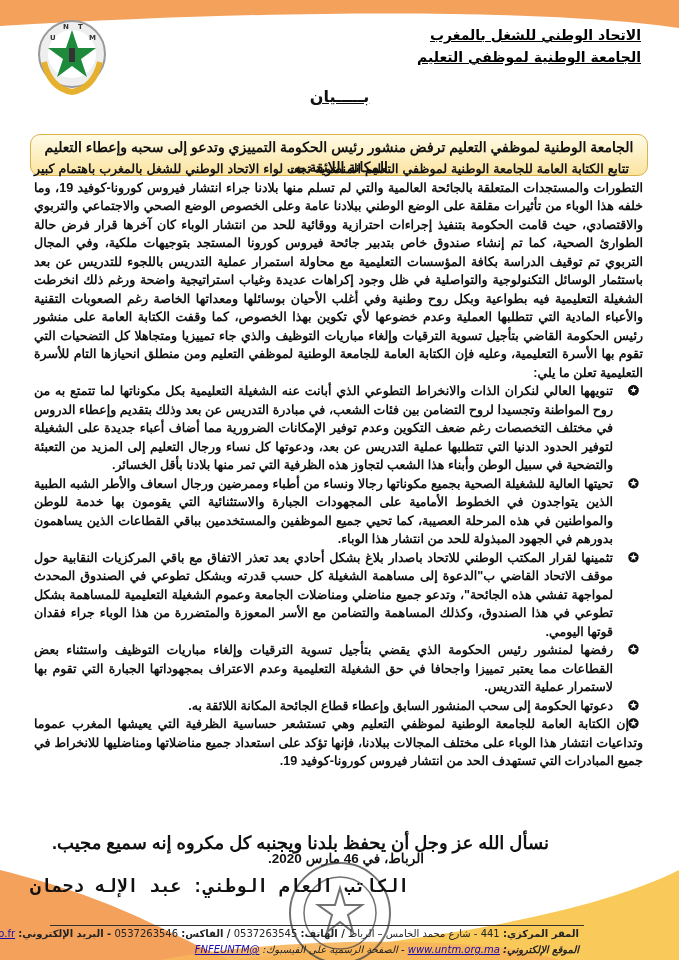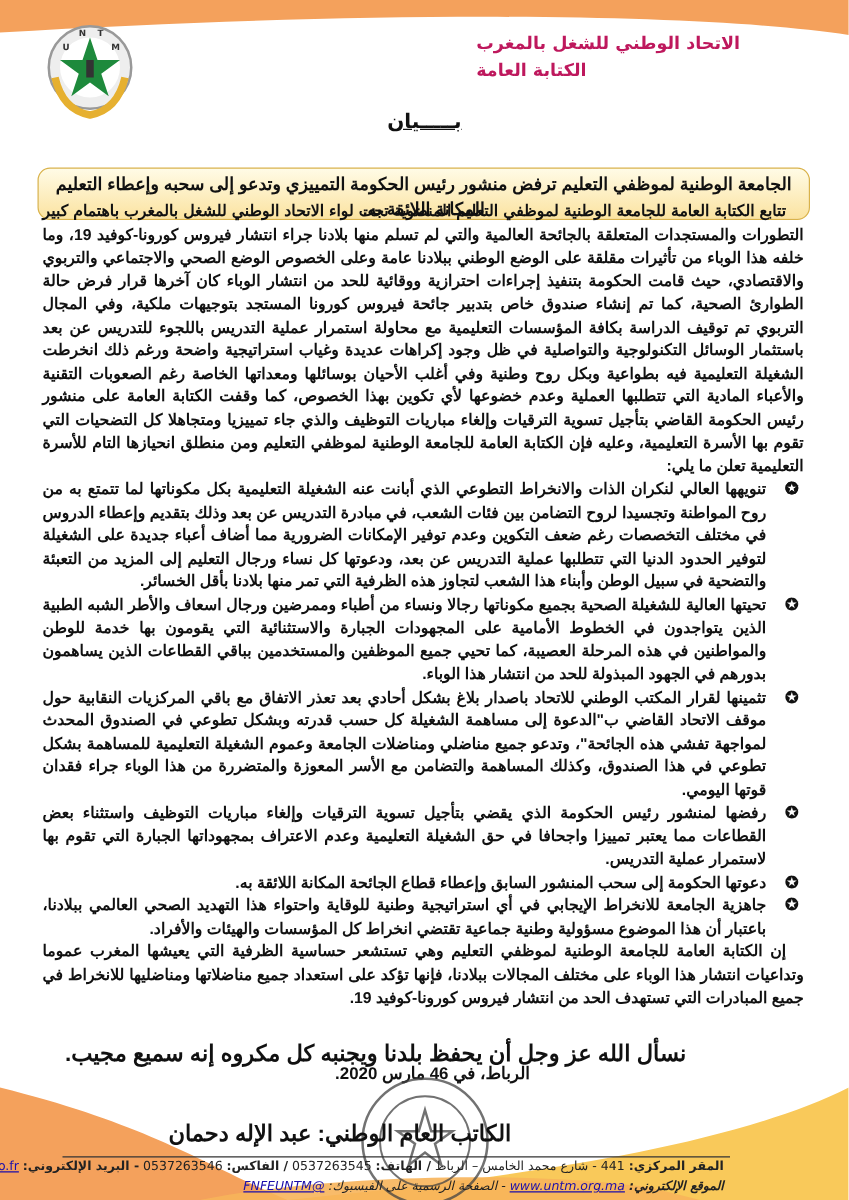--- a/index.html
+++ b/index.html
@@ -1,31 +1,31 @@
 <!DOCTYPE html>
 <html><head>
 <meta charset="utf-8">
 <style>
   html, body { margin:0; padding:0; }
   body { width:679px; height:960px; position:relative; overflow:hidden; background:#ffffff; font-family:"DejaVu Sans", sans-serif; color:#111; }
   .top-band { position:absolute; left:0; top:0; width:679px; height:30px; }
   .bottom-band { position:absolute; left:0; bottom:0; width:679px; height:120px; }
   .logo { position:absolute; left:36px; top:18px; width:72px; height:78px; }
-  .org-block { position:absolute; right:38px; top:24px; width:260px; text-align:left; direction:rtl; font-family:"DejaVu Sans", sans-serif; font-weight:bold; font-size:14px; line-height:22px; color:#be185d; }
+  .org-block { position:absolute; right:38px; top:24px; width:260px; text-align:right; direction:rtl; font-family:"DejaVu Sans", sans-serif; font-weight:bold; font-size:14px; line-height:22px; color:#000000;text-decoration:underline; }
   .doc-title { position:absolute; left:0; width:679px; top:87px; text-align:center; direction:rtl; font-family:"DejaVu Sans", sans-serif; font-weight:bold; font-size:16px; text-decoration:underline; }
   .headline-box { position:absolute; left:30px; top:110px; width:618px; height:42px; border:1px solid #d9b24a; border-radius:10px; background:linear-gradient(#fffbe6,#fbe3a0); direction:rtl; text-align:center; font-family:"Liberation Sans", sans-serif; font-weight:bold; font-size:14px; line-height:20px; padding:2px 6px; box-sizing:border-box;margin-top:24px; }
   .body-text { position:absolute; left:34px; right:36px; top:160px; direction:rtl; text-align:justify; font-family:"Liberation Sans", sans-serif; font-weight:bold; font-size:12.6px; line-height:18.5px; }
   .body-text p { margin:0; text-indent:14px; }
   .body-text ul { list-style:none; margin:0; padding:0; }
   .body-text li { position:relative; padding-right:30px; }
   .bullet { position:absolute; right:4px; top:0; font-size:13px; }
   .closing { position:absolute; direction:rtl; font-family:"Liberation Sans", sans-serif; font-weight:bold; font-size:18px; }
   .prayer { right:130px; top:832px; }
   .dateline { right:255px; top:850px; font-size:13.5px; }
-  .signature { right:270px; top:896px; }
+  .signature { right:270px; top:875px;font-family:Liberation Mono, monospace; }
   .stamp { position:absolute; left:285px; top:858px; width:110px; height:110px; opacity:.75; }
   .footer-rule { position:absolute; left:50px; right:95px; top:925px; height:1px; background:#333; }
   .footer { position:absolute; direction:rtl; font-family:"DejaVu Sans", sans-serif; font-size:10px; color:#222; }
   .footer .lbl { font-weight:bold; }
   .footer a { color:#1a0dab; text-decoration:underline; }
   .footer-line-1 { right:100px; top:928px; white-space:nowrap; }
   .footer-line-2 { right:100px; top:944px; white-space:nowrap;font-style:italic; }
 </style>
 </head>
 <body>
@@ -41,37 +41,37 @@
   <rect x="33" y="30" width="6" height="14" fill="#333"></rect>
   <path d="M8 44 Q14 70 36 74 Q58 70 64 44" fill="none" stroke="#e6b030" stroke-width="6"></path>
   <text x="14" y="22" font-size="7" font-weight="bold" fill="#333" font-family="DejaVu Sans, sans-serif">U</text>
   <text x="27" y="11" font-size="7" font-weight="bold" fill="#333" font-family="DejaVu Sans, sans-serif">N</text>
   <text x="42" y="11" font-size="7" font-weight="bold" fill="#333" font-family="DejaVu Sans, sans-serif">T</text>
   <text x="53" y="22" font-size="7" font-weight="bold" fill="#333" font-family="DejaVu Sans, sans-serif">M</text>
 </svg>
 
 <div class="org-block">
   <div>الاتحاد الوطني للشغل بالمغرب</div>
-  <div>الكتابة العامة</div>
+  <div>الجامعة الوطنية لموظفي التعليم</div>
 </div>
 
 <div class="doc-title">بـــــيان</div>
 
 <div class="headline-box">الجامعة الوطنية لموظفي التعليم ترفض منشور رئيس الحكومة التمييزي وتدعو إلى سحبه وإعطاء التعليم المكانة اللائقة به.</div>
 
 <div class="body-text">
   <p>تتابع الكتابة العامة للجامعة الوطنية لموظفي التعليم المنضوية تحت لواء الاتحاد الوطني للشغل بالمغرب باهتمام كبير التطورات والمستجدات المتعلقة بالجائحة العالمية والتي لم تسلم منها بلادنا جراء انتشار فيروس كورونا-كوفيد 19، وما خلفه هذا الوباء من تأثيرات مقلقة على الوضع الوطني ببلادنا عامة وعلى الخصوص الوضع الصحي والاجتماعي والتربوي والاقتصادي، حيث قامت الحكومة بتنفيذ إجراءات احترازية ووقائية للحد من انتشار الوباء كان آخرها قرار فرض حالة الطوارئ الصحية، كما تم إنشاء صندوق خاص بتدبير جائحة فيروس كورونا المستجد بتوجيهات ملكية، وفي المجال التربوي تم توقيف الدراسة بكافة المؤسسات التعليمية مع محاولة استمرار عملية التدريس باللجوء للتدريس عن بعد باستثمار الوسائل التكنولوجية والتواصلية في ظل وجود إكراهات عديدة وغياب استراتيجية واضحة ورغم ذلك انخرطت الشغيلة التعليمية فيه بطواعية وبكل روح وطنية وفي أغلب الأحيان بوسائلها ومعداتها الخاصة رغم الصعوبات التقنية والأعباء المادية التي تتطلبها العملية وعدم خضوعها لأي تكوين بهذا الخصوص، كما وقفت الكتابة العامة على منشور رئيس الحكومة القاضي بتأجيل تسوية الترقيات وإلغاء مباريات التوظيف والذي جاء تمييزيا ومتجاهلا كل التضحيات التي تقوم بها الأسرة التعليمية، وعليه فإن الكتابة العامة للجامعة الوطنية لموظفي التعليم ومن منطلق انحيازها التام للأسرة التعليمية تعلن ما يلي:</p>
   <ul>
     <li><span class="bullet">✪</span></li>
     <li><span class="bullet">✪</span><span>تنويهها العالي لنكران الذات والانخراط التطوعي الذي أبانت عنه الشغيلة التعليمية بكل مكوناتها لما تتمتع به من روح المواطنة وتجسيدا لروح التضامن بين فئات الشعب، في مبادرة التدريس عن بعد وذلك بتقديم وإعطاء الدروس في مختلف التخصصات رغم ضعف التكوين وعدم توفير الإمكانات الضرورية مما أضاف أعباء جديدة على الشغيلة لتوفير الحدود الدنيا التي تتطلبها عملية التدريس عن بعد، ودعوتها كل نساء ورجال التعليم إلى المزيد من التعبئة والتضحية في سبيل الوطن وأبناء هذا الشعب لتجاوز هذه الظرفية التي تمر منها بلادنا بأقل الخسائر.</span></li>
     <li><span class="bullet">✪</span><span>تحيتها العالية للشغيلة الصحية بجميع مكوناتها رجالا ونساء من أطباء وممرضين ورجال اسعاف والأطر الشبه الطبية الذين يتواجدون في الخطوط الأمامية على المجهودات الجبارة والاستثنائية التي يقومون بها خدمة للوطن والمواطنين في هذه المرحلة العصيبة، كما تحيي جميع الموظفين والمستخدمين بباقي القطاعات الذين يساهمون بدورهم في الجهود المبذولة للحد من انتشار هذا الوباء.</span></li>
     <li><span class="bullet">✪</span><span>تثمينها لقرار المكتب الوطني للاتحاد باصدار بلاغ بشكل أحادي بعد تعذر الاتفاق مع باقي المركزيات النقابية حول موقف الاتحاد القاضي ب"الدعوة إلى مساهمة الشغيلة كل حسب قدرته وبشكل تطوعي في الصندوق المحدث لمواجهة تفشي هذه الجائحة"، وتدعو جميع مناضلي ومناضلات الجامعة وعموم الشغيلة التعليمية للمساهمة بشكل تطوعي في هذا الصندوق، وكذلك المساهمة والتضامن مع الأسر المعوزة والمتضررة من هذا الوباء جراء فقدان قوتها اليومي.</span></li>
     <li><span class="bullet">✪</span><span>رفضها لمنشور رئيس الحكومة الذي يقضي بتأجيل تسوية الترقيات وإلغاء مباريات التوظيف واستثناء بعض القطاعات مما يعتبر تمييزا واجحافا في حق الشغيلة التعليمية وعدم الاعتراف بمجهوداتها الجبارة التي تقوم بها لاستمرار عملية التدريس.</span></li>
     <li><span class="bullet">✪</span><span>دعوتها الحكومة إلى سحب المنشور السابق وإعطاء قطاع الجائحة المكانة اللائقة به.</span></li>
-    <li><span class="bullet">✪</span><span>جاهزية الجامعة للانخراط الإيجابي في أي استراتيجية وطنية للوقاية واحتواء هذا التهديد الصحي العالمي ببلادنا، باعتبار أن هذا الموضوع مسؤولية وطنية جماعية تقتضي انخراط كل المؤسسات والهيئات والأفراد.</span></li>
+    <li><span class="bullet">✪</span></li>
   </ul>
   <p>إن الكتابة العامة للجامعة الوطنية لموظفي التعليم وهي تستشعر حساسية الظرفية التي يعيشها المغرب عموما وتداعيات انتشار هذا الوباء على مختلف المجالات ببلادنا، فإنها تؤكد على استعداد جميع مناضلاتها ومناضليها للانخراط في جميع المبادرات التي تستهدف الحد من انتشار فيروس كورونا-كوفيد 19.</p>
 </div>
 
 <svg class="bottom-band" viewBox="0 0 679 120" preserveAspectRatio="none">
   <path d="M0 30 C120 60 160 90 230 120 H0 Z" fill="#f4a15c"></path>
   <path d="M230 120 C320 110 560 90 679 30 V120 Z" fill="#f9c95a"></path>
   <path d="M160 120 C260 100 420 96 520 110 L560 120 Z" fill="#f7b45a" opacity="0.9"></path>
 </svg>
 

